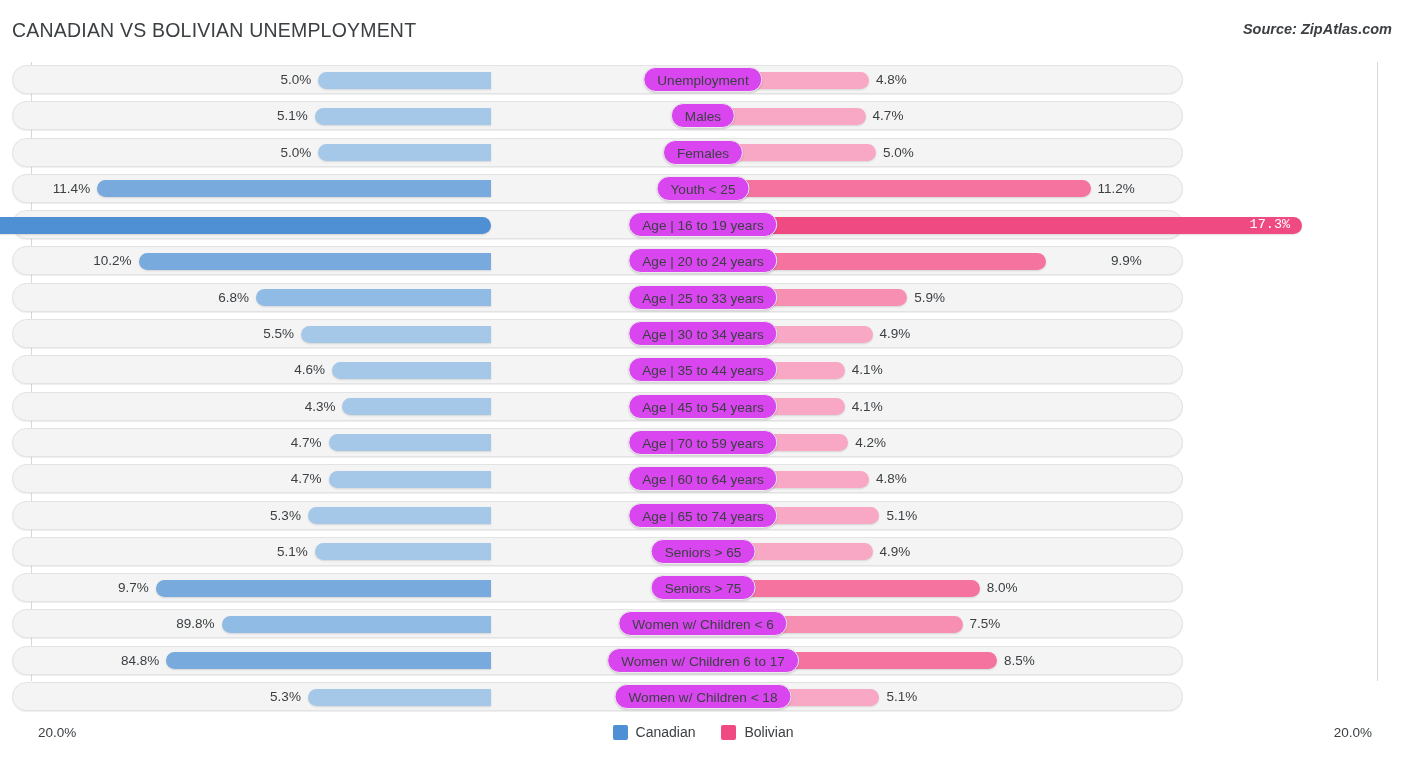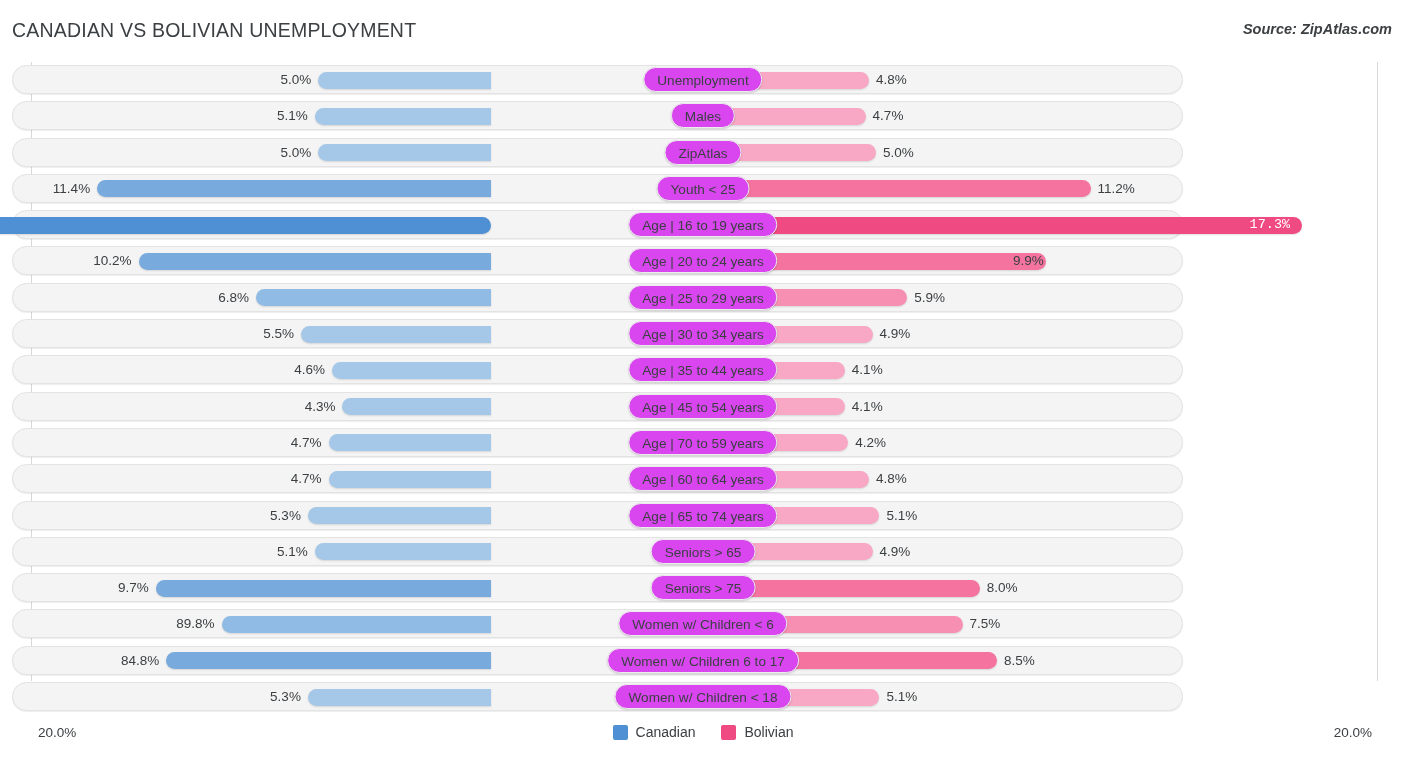--- a/index.html
+++ b/index.html
@@ -196,21 +196,21 @@
         <div class="val left" style="right: 886.205px;">5.1%</div>
         <div class="val right" style="left: 872.62px;">4.7%</div>
         <div class="pill">Males</div>
       </div>
       <div class="row">
         <div class="track"></div>
         <div class="bar left bar-shadow" style="width: 172.75px;"></div>
         <div class="bar right bar-shadow" style="width: 173px;"></div>
         <div class="val left" style="right: 882.75px;">5.0%</div>
         <div class="val right" style="left: 883px;">5.0%</div>
-        <div class="pill">ZipAtlas</div>
+        <div class="pill">Females</div>
       </div>
       <div class="row strong">
         <div class="track"></div>
         <div class="bar left bar-shadow" style="width: 393.87px;"></div>
         <div class="bar right bar-shadow" style="width: 387.52px;"></div>
         <div class="val left" style="right: 1103.87px;">11.4%</div>
         <div class="val right" style="left: 1097.52px;">11.2%</div>
         <div class="pill">Youth &lt; 25</div>
       </div>
       <div class="row hl">
@@ -219,30 +219,30 @@
         <div class="bar right bar-shadow" style="width: 598.58px;"></div>
         <div class="val left inside" style="right: 1234.89px;">16.9%</div>
         <div class="val right inside" style="left: 1249.58px;">17.3%</div>
         <div class="pill">Age | 16 to 19 years</div>
       </div>
       <div class="row strong">
         <div class="track"></div>
         <div class="bar left bar-shadow" style="width: 352.41px;"></div>
         <div class="bar right bar-shadow" style="width: 342.54px;"></div>
         <div class="val left" style="right: 1062.41px;">10.2%</div>
-        <div class="val right" style="left: 1013px;">9.9%</div>
+        <div class="val right" style="left: 1111px;">9.9%</div>
         <div class="pill">Age | 20 to 24 years</div>
       </div>
       <div class="row mid">
         <div class="track"></div>
         <div class="bar left bar-shadow" style="width: 234.94px;"></div>
         <div class="bar right bar-shadow" style="width: 204.14px;"></div>
         <div class="val left" style="right: 944.94px;">6.8%</div>
         <div class="val right" style="left: 914.14px;">5.9%</div>
-        <div class="pill">Age | 25 to 29 years</div>
+        <div class="pill">Age | 25 to 33 years</div>
       </div>
       <div class="row">
         <div class="track"></div>
         <div class="bar left bar-shadow" style="width: 190.025px;"></div>
         <div class="bar right bar-shadow" style="width: 169.54px;"></div>
         <div class="val left" style="right: 900.025px;">5.5%</div>
         <div class="val right" style="left: 879.54px;">4.9%</div>
         <div class="pill">Age | 30 to 34 years</div>
       </div>
       <div class="row">

